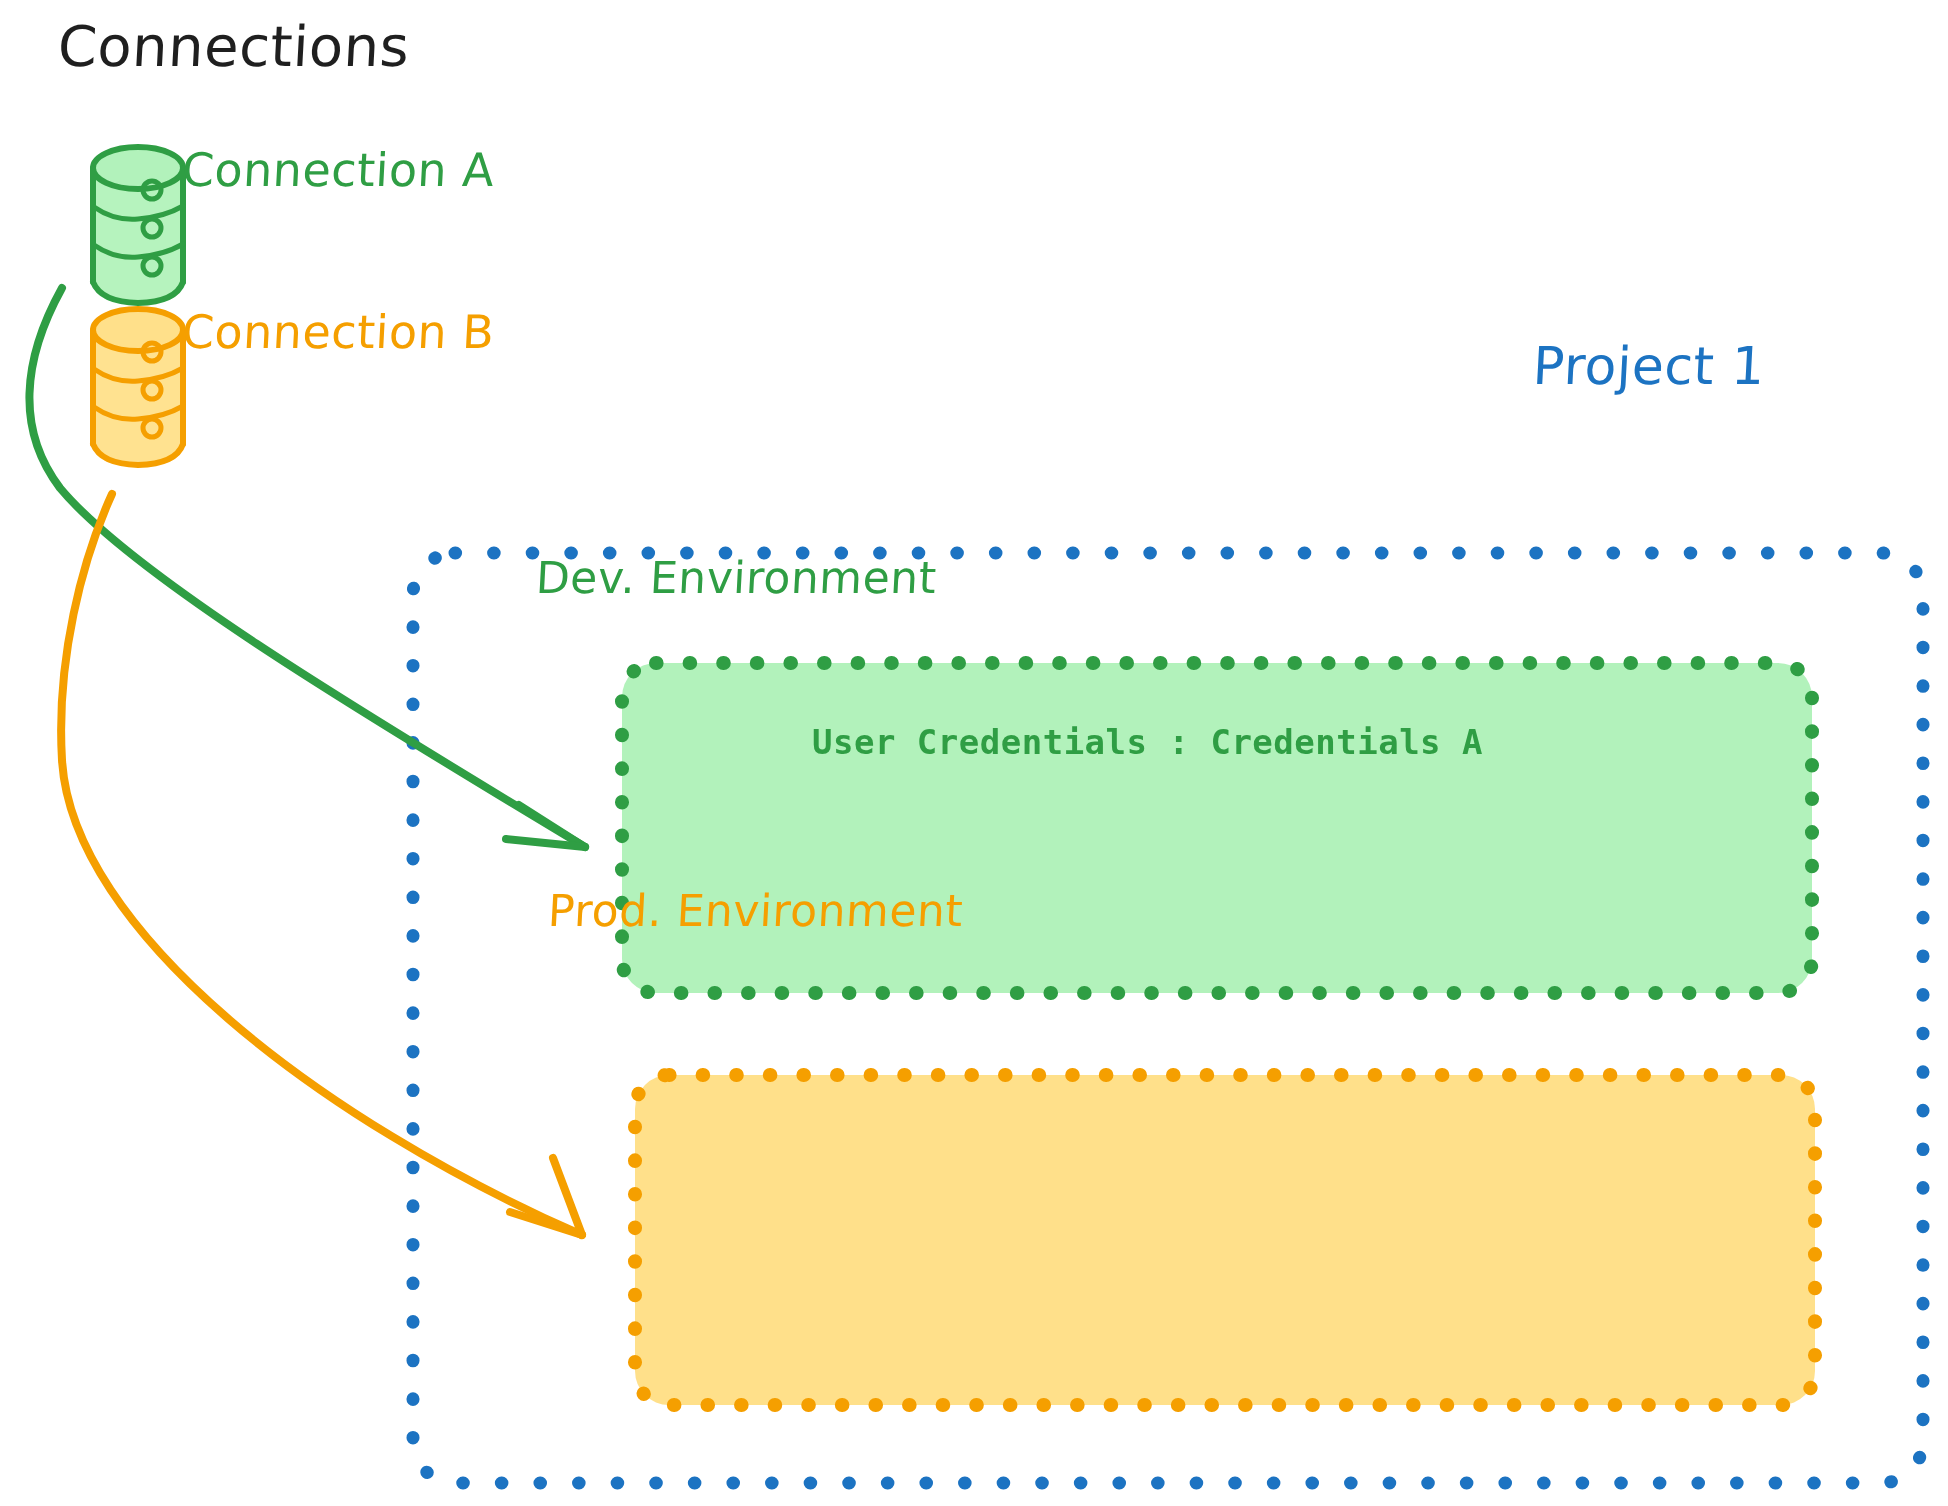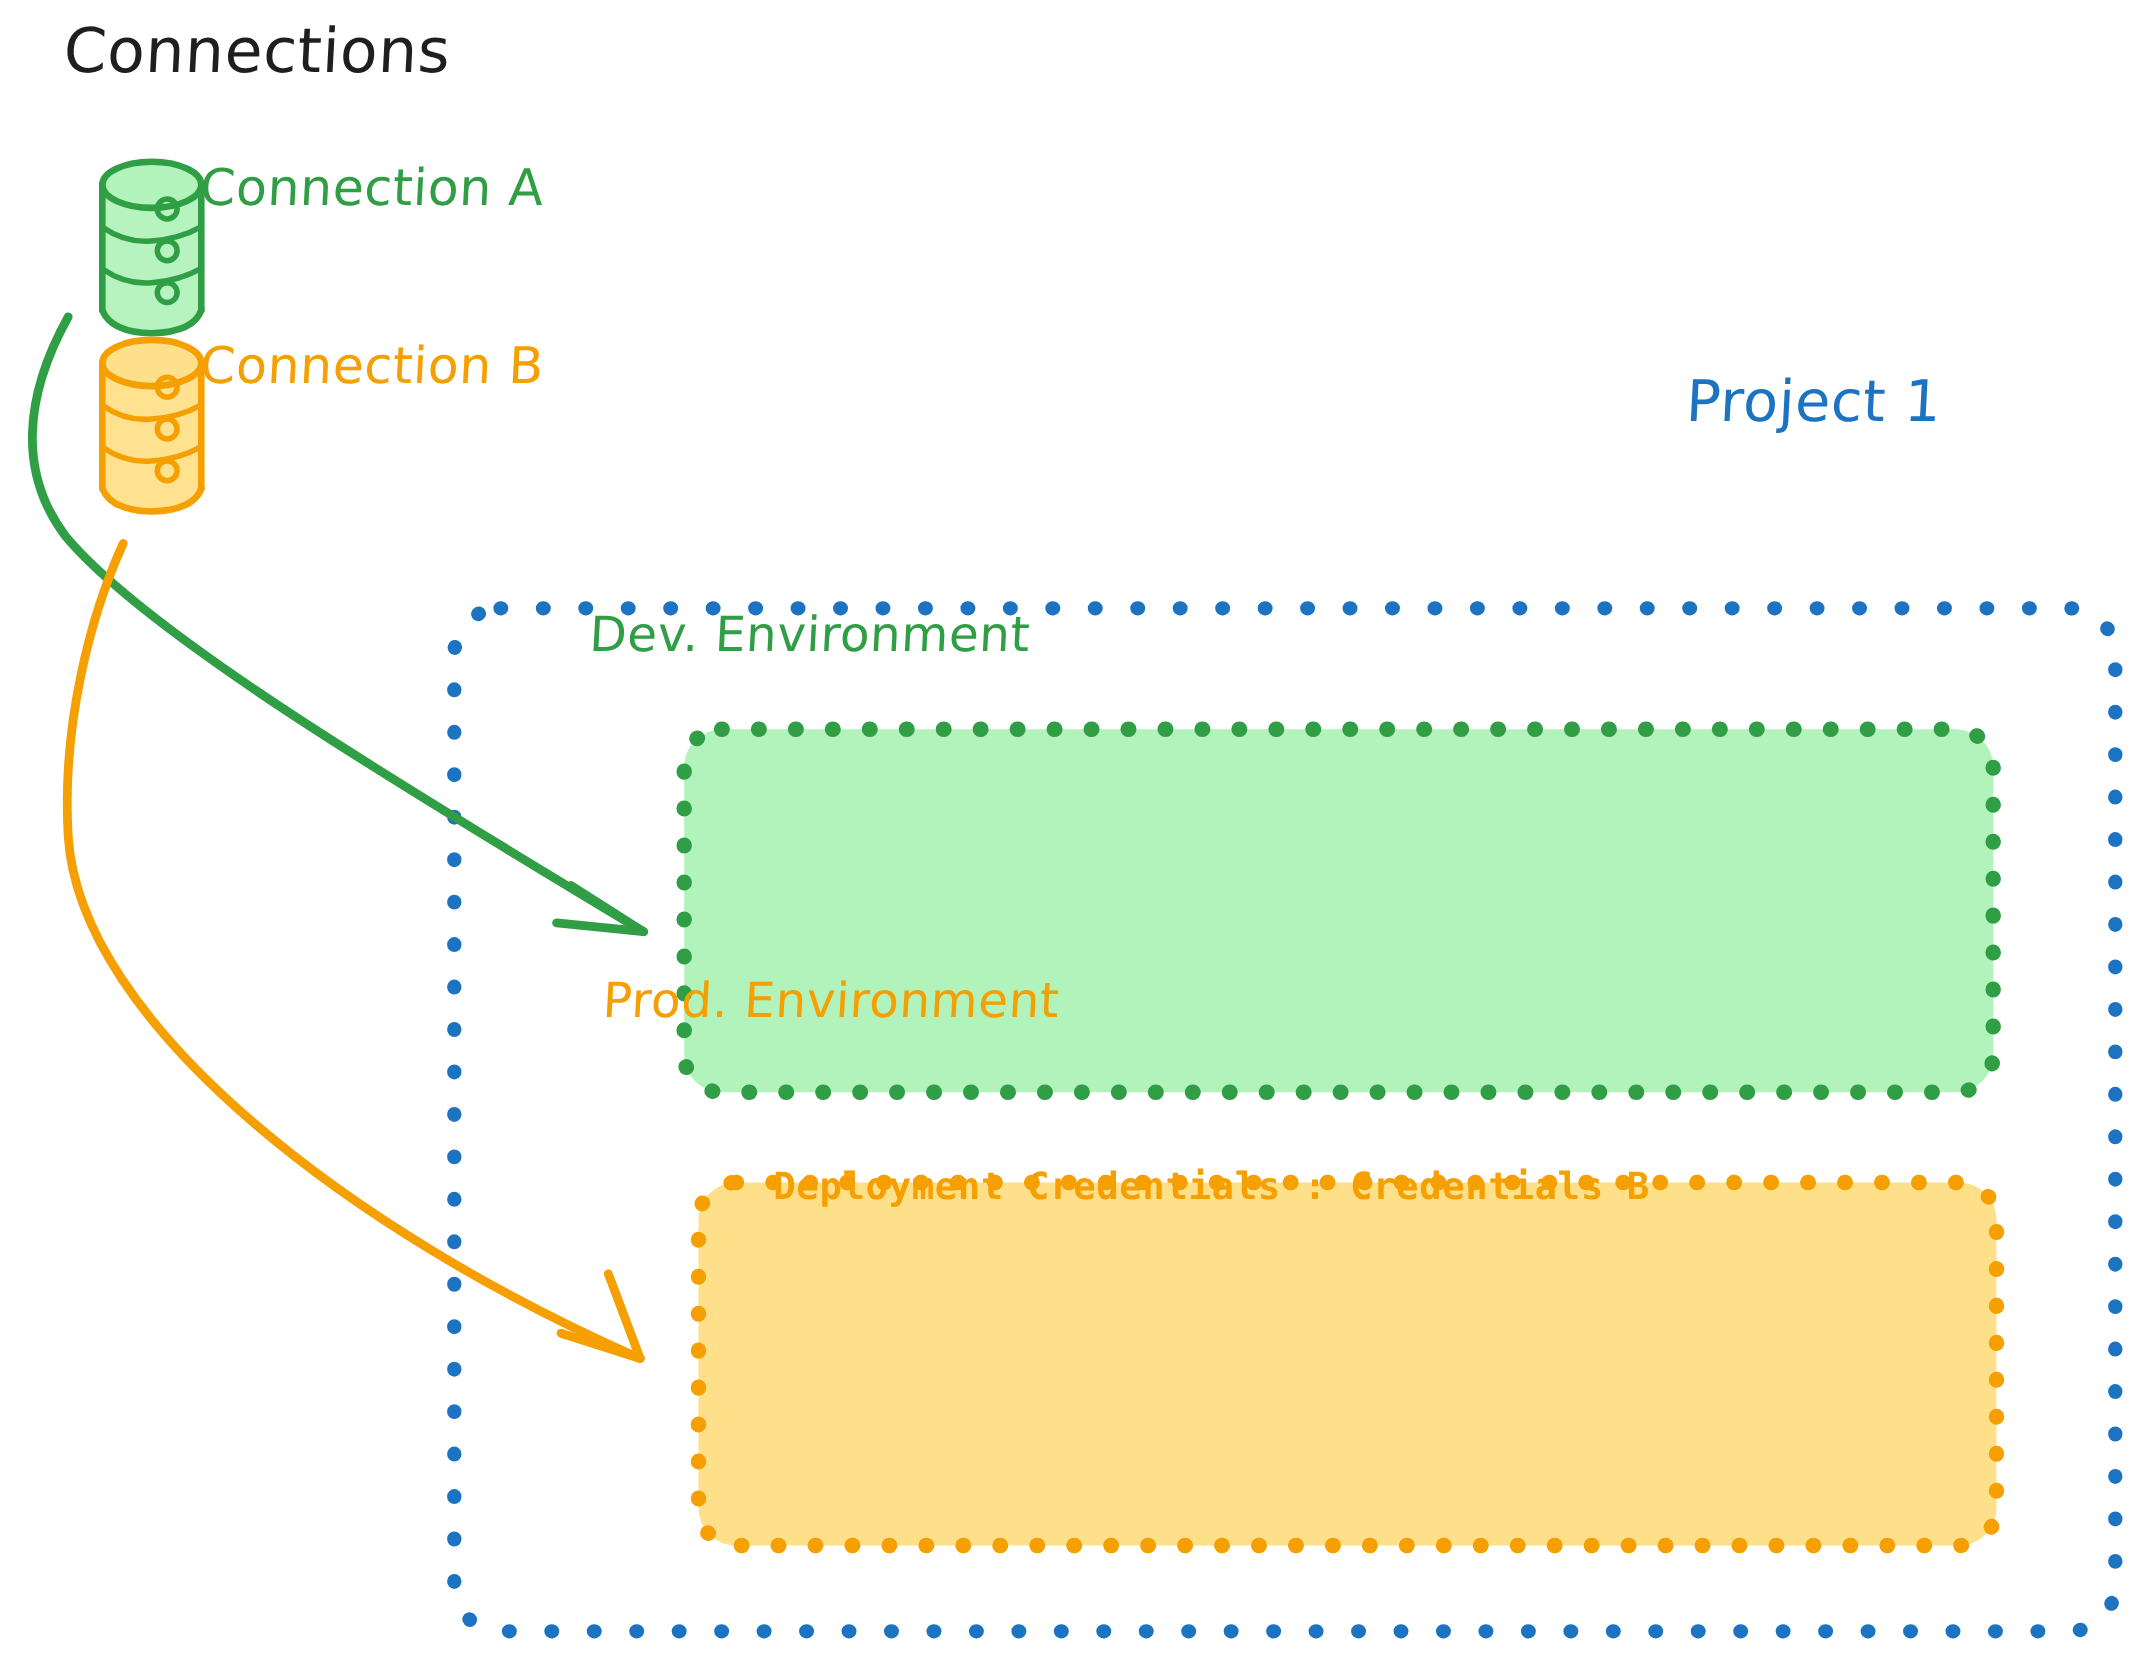--- a/index.html
+++ b/index.html
@@ -155,18 +155,18 @@
   <div class="hand" id="title-connections">Connections</div>
 
   <div class="hand" id="label-connection-a">Connection A</div>
 
   <div class="hand" id="label-connection-b">Connection B</div>
 
   <div class="hand" id="label-project">Project 1</div>
 
   <div class="hand" id="label-dev-env">Dev. Environment</div>
 
+  <div class="mono" id="label-dev-cred">User Credentials : Credentials A</div>
 
   <div class="hand" id="label-prod-env">Prod. Environment</div>
 
-  <div class="mono" id="label-prod-cred">Deployment Credentials : Credentials B</div>
 
 </div>
 
 </body></html>

